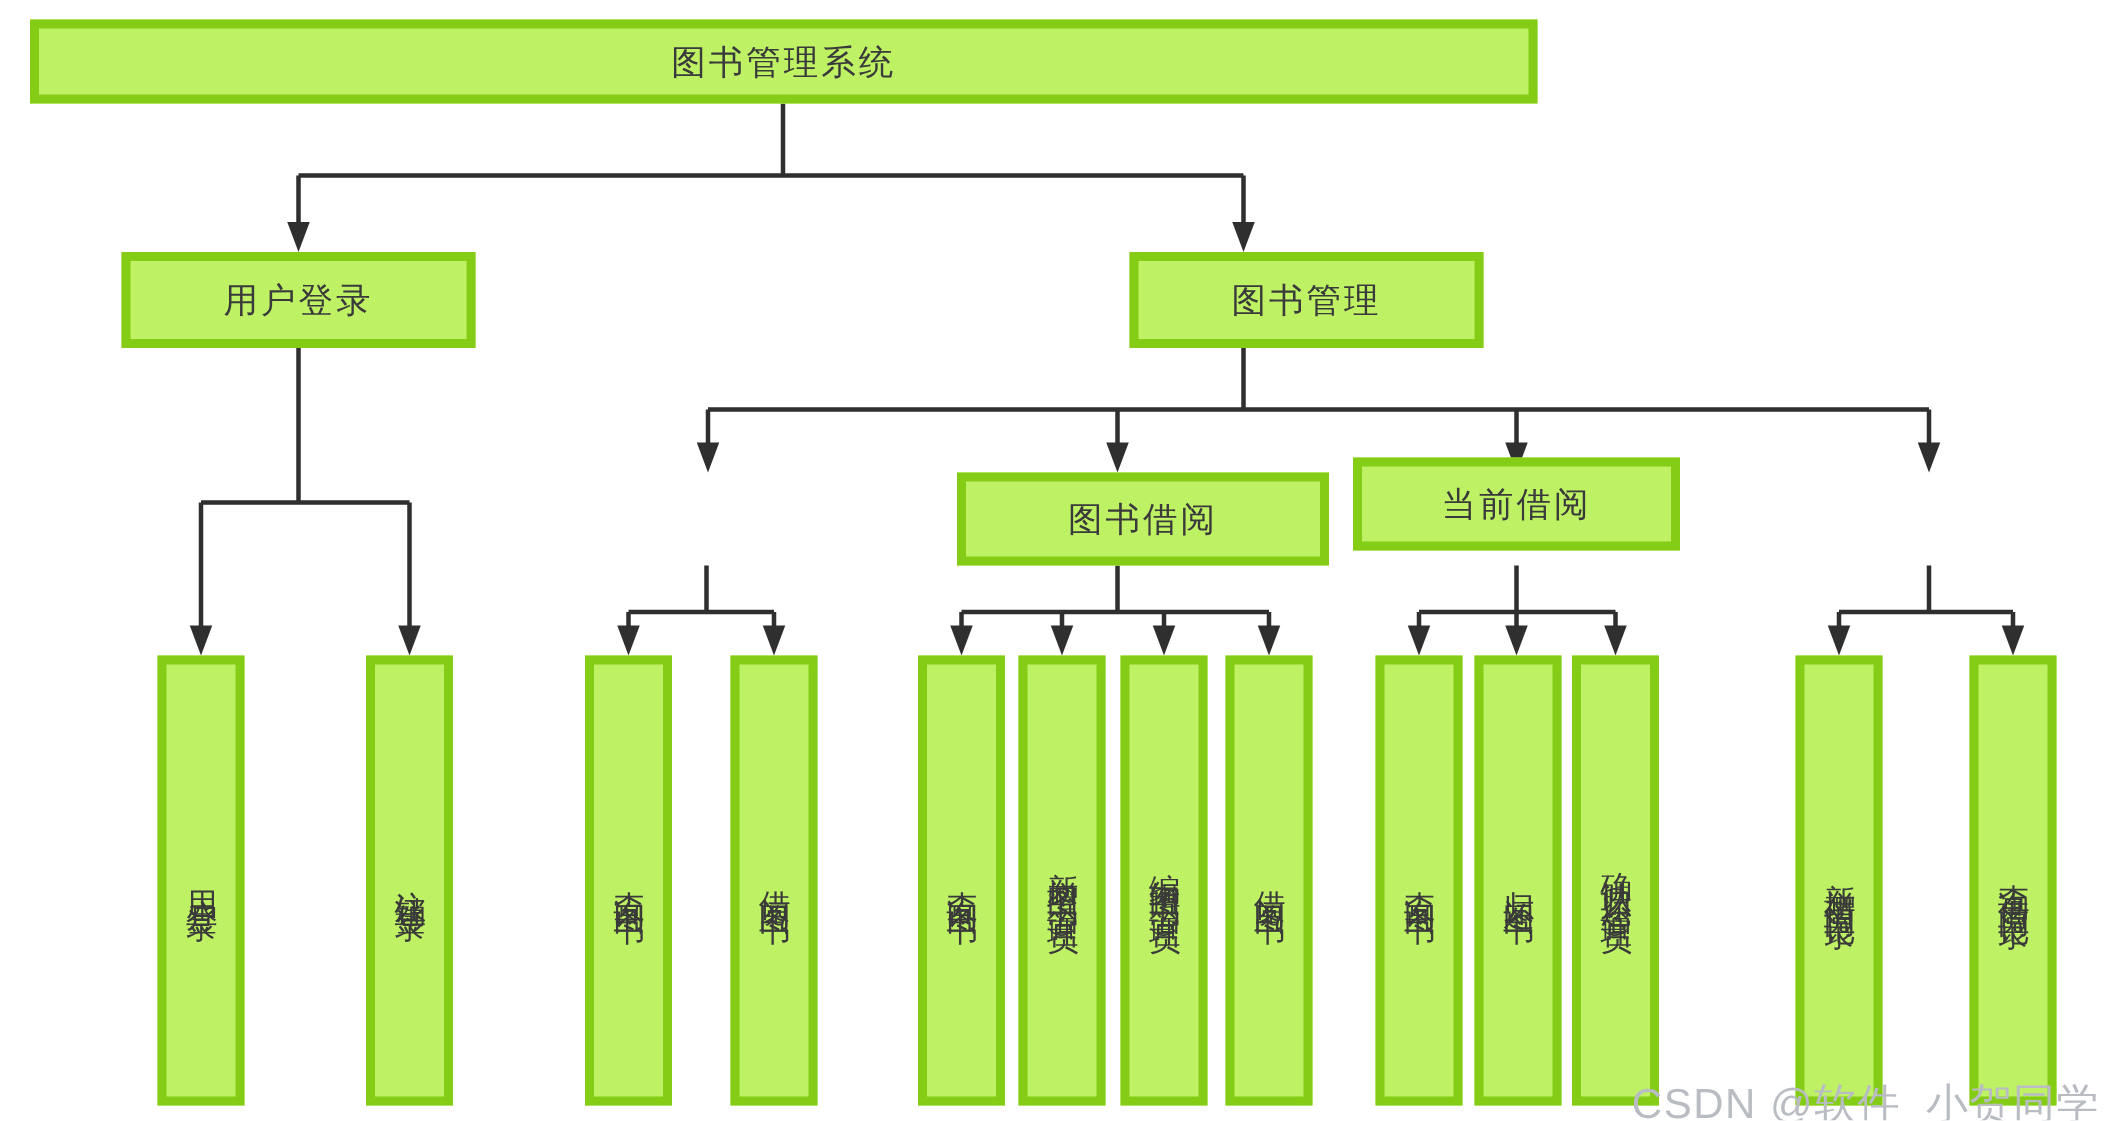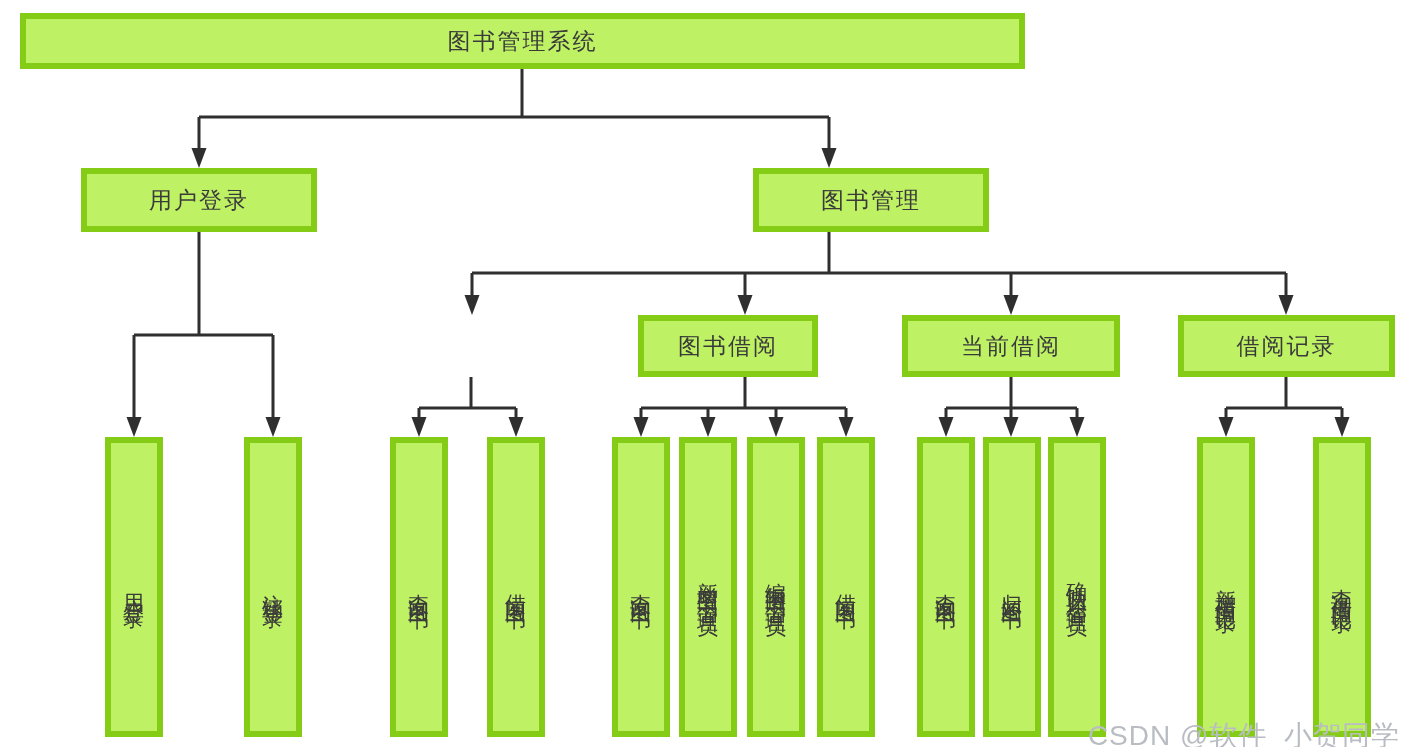--- a/index.html
+++ b/index.html
@@ -84,23 +84,22 @@
       <polygon points="1218.5,417 1233.5,417 1226,437"></polygon>
       <polygon points="1334.5,417 1349.5,417 1342,437"></polygon>
     </g>
   </svg>
 
   <div class="box" style="left:20px; top:13px; width:1005px; height:56px;">图书管理系统</div>
 
   <div class="box" style="left:81px; top:168px; width:236px; height:64px;">用户登录</div>
   <div class="box" style="left:706px; top:168px; width:236px; height:64px;margin-left:47px;">图书管理</div>
 
-  <div class="box" style="left:638px; top:315px; width:180px; height:62px;">图书借阅</div>
-  <div class="box" style="left:902px; top:315px; width:218px; height:62px;">当前借阅</div>
-  <div class="box" style="left:1178px; top:315px; width:217px; height:62px;">借阅记录</div>
+  <div class="box" style="left:638px; top:315px; width:248px; height:62px;">图书借阅</div>
+  <div class="box" style="left:902px; top:305px; width:218px; height:62px;">当前借阅</div>
 
   <div class="box vbox" style="left:105px; top:437px; width:58px; height:300px;">用户登录</div>
   <div class="box vbox" style="left:244px; top:437px; width:58px; height:300px;">注销登录</div>
 
   <div class="box vbox" style="left:390px; top:437px; width:58px; height:300px;">查询图书</div>
   <div class="box vbox" style="left:487px; top:437px; width:58px; height:300px;">借阅图书</div>
 
   <div class="box vbox" style="left:612px; top:437px; width:58px; height:300px;">查询图书</div>
   <div class="box vbox" style="left:679px; top:437px; width:58px; height:300px;">新增图书（管理员）</div>
   <div class="box vbox" style="left:747px; top:437px; width:58px; height:300px;">编辑图书（管理员）</div>

